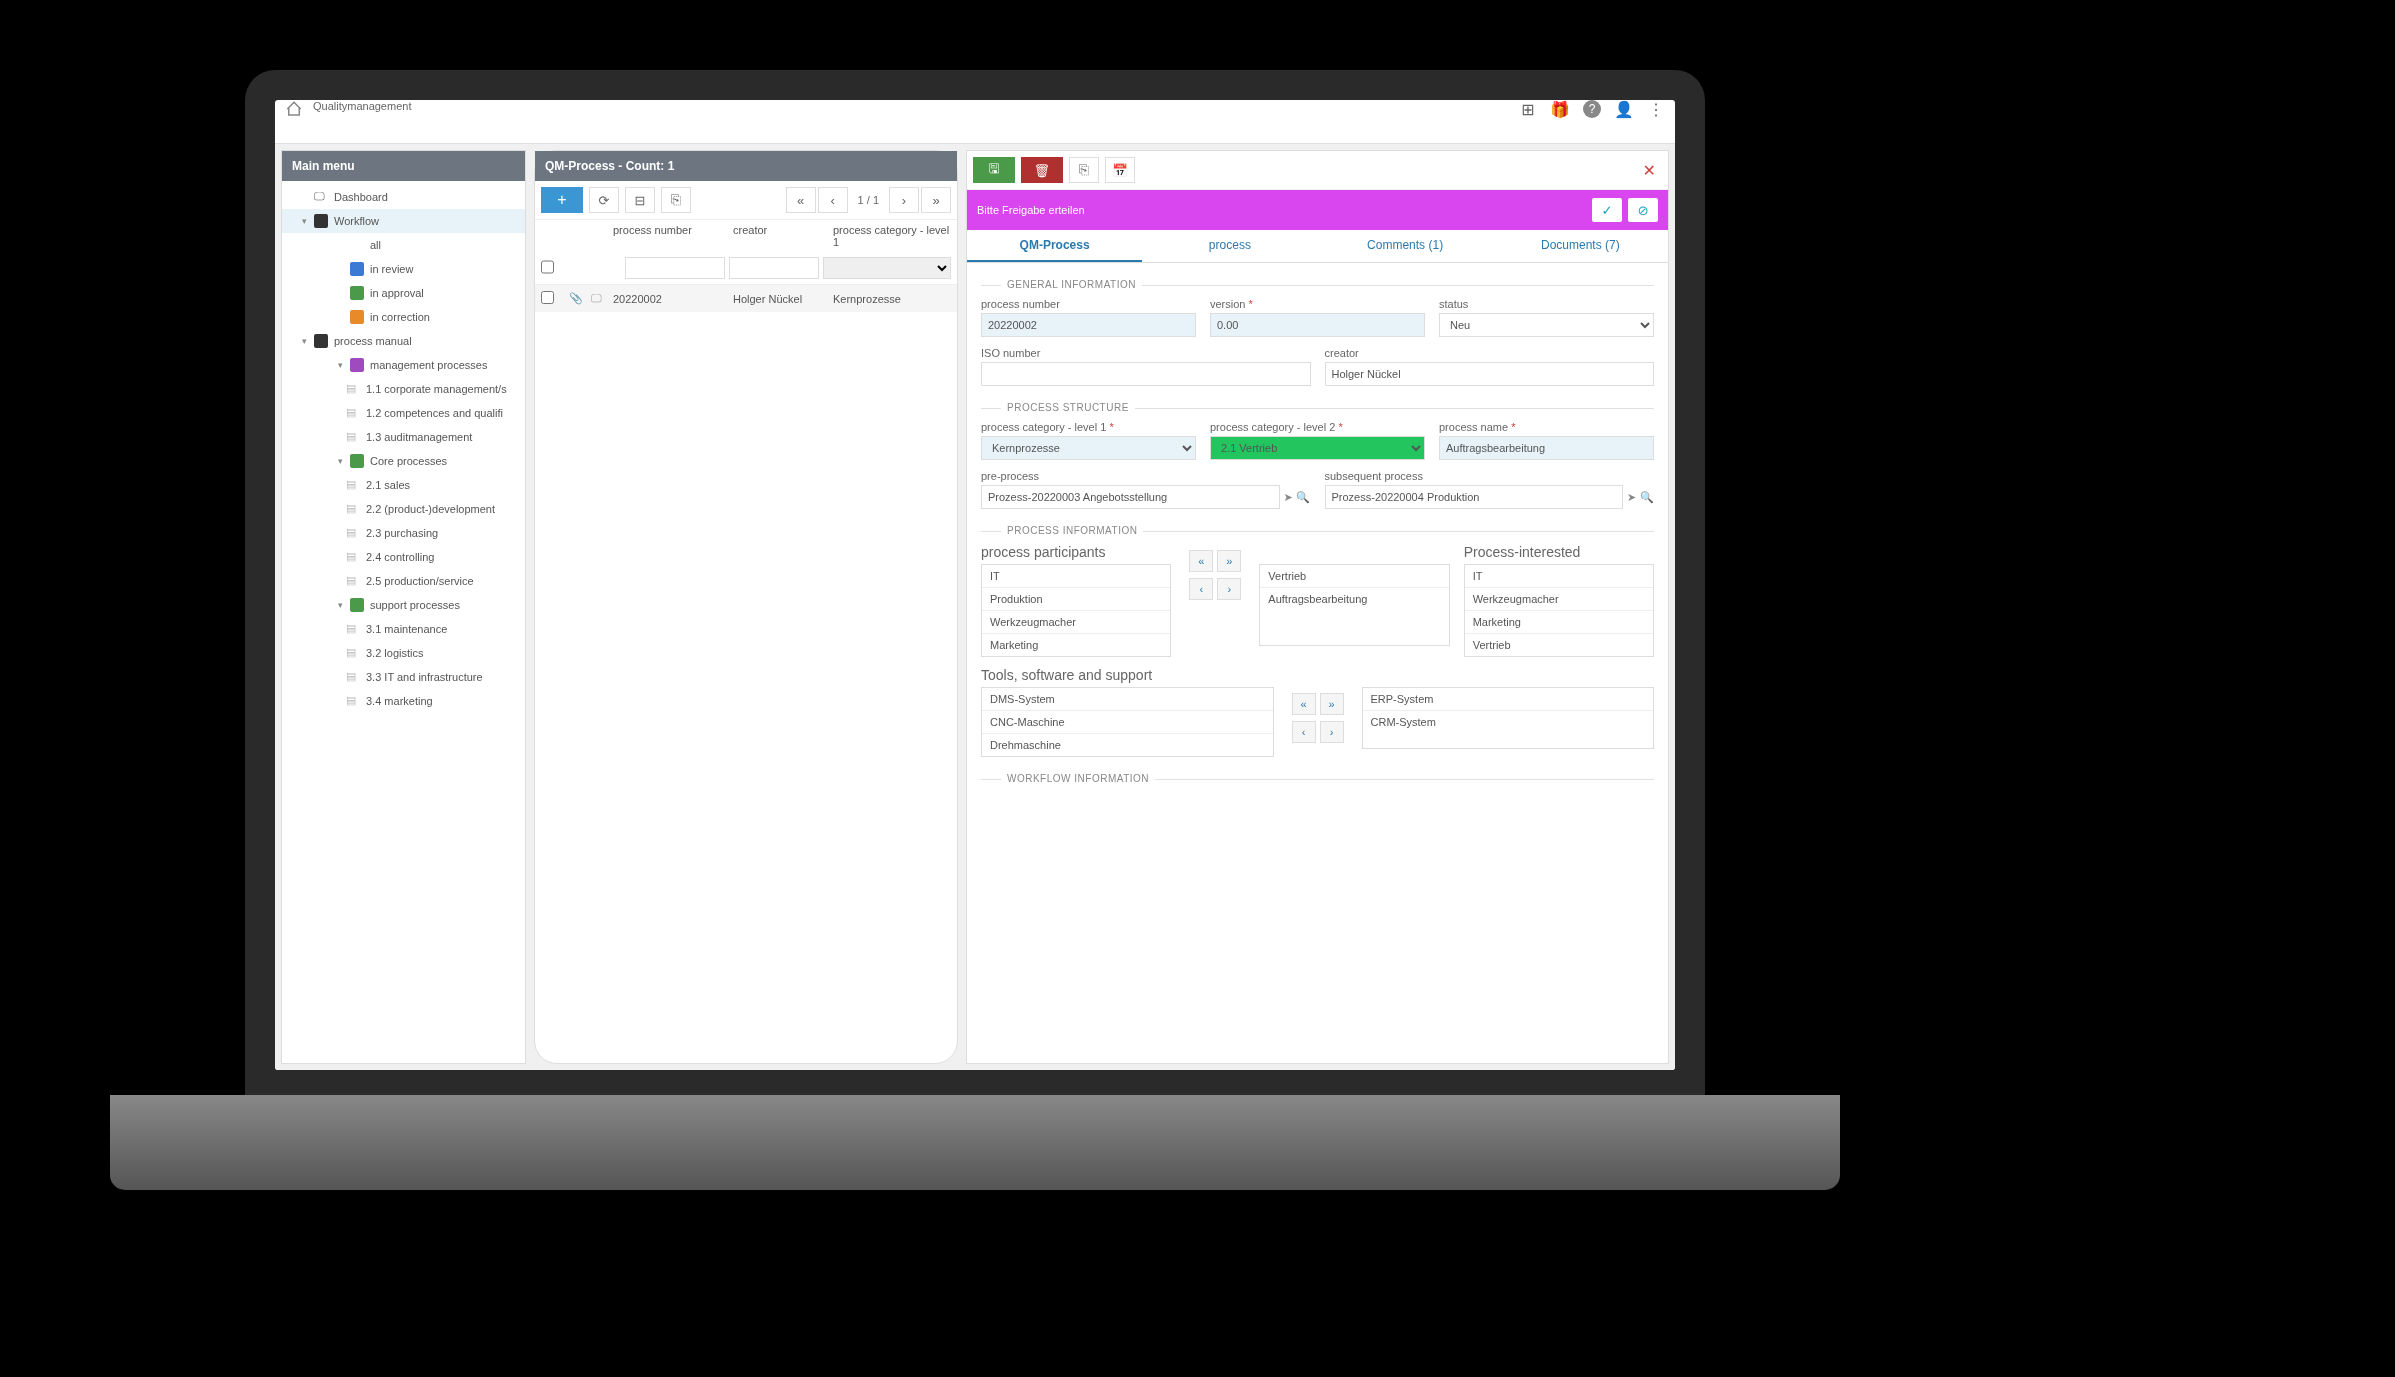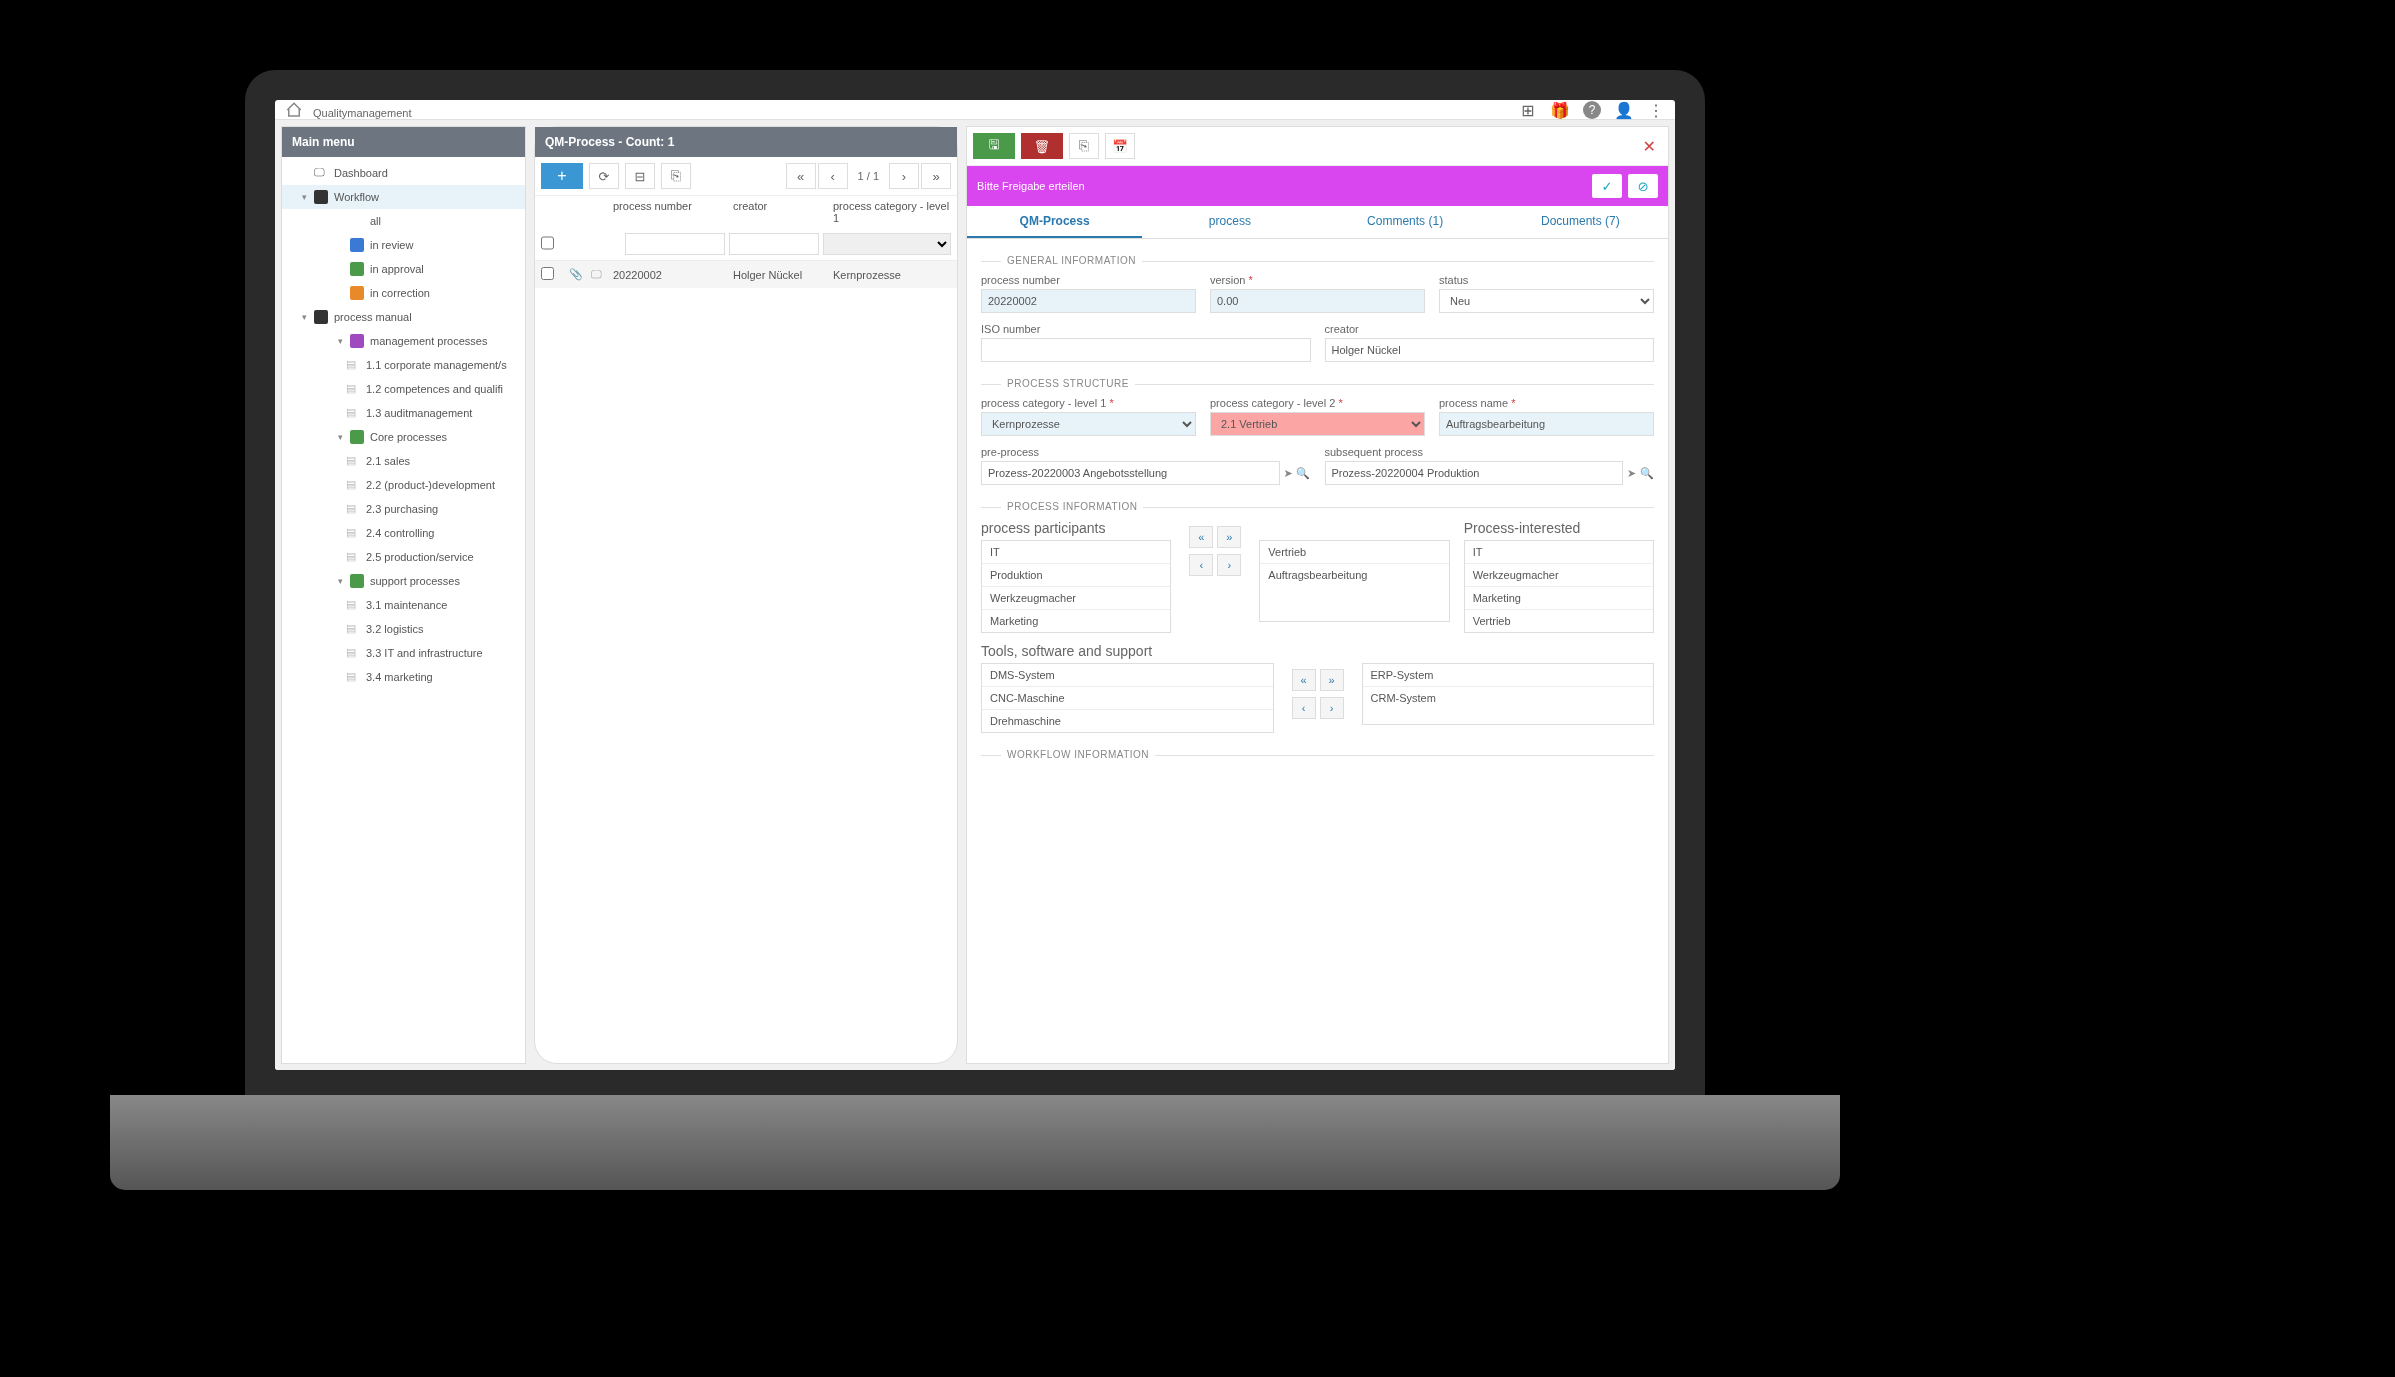--- a/index.html
+++ b/index.html
@@ -1,20 +1,20 @@
 <!DOCTYPE html>
 <html><head>
 <meta charset="utf-8">
 <style>
 * { box-sizing: border-box; margin: 0; padding: 0; }
 body { font-family: Arial, sans-serif; font-size: 11px; background: #000; width: 2395px; height: 1377px; position: relative; }
 .laptop-shell { position: absolute; left: 245px; top: 70px; width: 1460px; height: 1030px; background: #2a2a2a; border-radius: 30px 30px 0 0; padding: 30px; }
 .laptop-base { position: absolute; left: 110px; top: 1095px; width: 1730px; height: 95px; background: linear-gradient(#888,#555); border-radius: 0 0 15px 15px; }
 .screen { width: 100%; height: 100%; background: #fff; border-radius: 3px; display: flex; flex-direction: column; overflow: hidden; }
-.top-bar { height: 20px; display: flex; align-items: flex-end; padding: 0 10px; border-bottom: 1px solid #e0e0e0; color: #666; }
+.top-bar { height: 44px; display: flex; align-items: flex-start; padding: 0 10px; border-bottom: 1px solid #e0e0e0; color: #666; }
 .home-icon { width: 18px; height: 18px; margin-right: 10px; }
 .top-right { margin-left: auto; display: flex; gap: 14px; align-items: center; }
 .top-icon { width: 18px; height: 18px; display: flex; align-items: center; justify-content: center; font-size: 16px; }
 .main-content { flex: 1; display: flex; gap: 8px; padding: 6px; background: #f0f0f0; overflow: hidden; }
 .panel { background: #fff; display: flex; flex-direction: column; border: 1px solid #ddd; }
 .panel-left { width: 245px; }
 .panel-mid { width: 424px; border-radius: 23px; }
 .panel-right { flex: 1; }
 .panel-header { background: #6c7580; color: #fff; padding: 8px 10px; font-size: 12px; font-weight: bold; }
 .panel-body { flex: 1; overflow-y: auto; padding: 4px 0; }
@@ -273,21 +273,21 @@
       <div class="form-field"><label><span>version</span> <span class="req">*</span></label><input class="ro" readonly="" value="0.00" style=""></div>
       <div class="form-field"><label>status</label><select><option>Neu</option></select></div>
     </div>
     <div class="form-row">
       <div class="form-field"><label>ISO number</label><input style=""></div>
       <div class="form-field"><label>creator</label><input value="Holger Nückel" style=""></div>
     </div>
     <div class="fieldset-label"><span>PROCESS STRUCTURE</span></div>
     <div class="form-row">
       <div class="form-field"><label><span>process category - level 1</span> <span class="req">*</span></label><select class="ro" style="background:#e8f3f9"><option>Kernprozesse</option></select></div>
-      <div class="form-field"><label><span>process category - level 2</span> <span class="req">*</span></label><select class="ro" style="background:#fca5a5"><option>2.1 Vertrieb</option></select></div>
+      <div class="form-field"><label><span>process category - level 2</span> <span class="req">*</span></label><select class="ro" style="background:#22c55e"><option>2.1 Vertrieb</option></select></div>
       <div class="form-field"><label><span>process name</span> <span class="req">*</span></label><input class="ro" readonly="" value="Auftragsbearbeitung" style=""></div>
     </div>
     <div class="form-row">
       <div class="form-field">
                 <label>pre-process</label>
                 <div class="link-input">
                   <input value="Prozess-20220003 Angebotsstellung" style="">
                   <div class="link-icons">
                     <span>➤</span>
                     <span>🔍</span>

